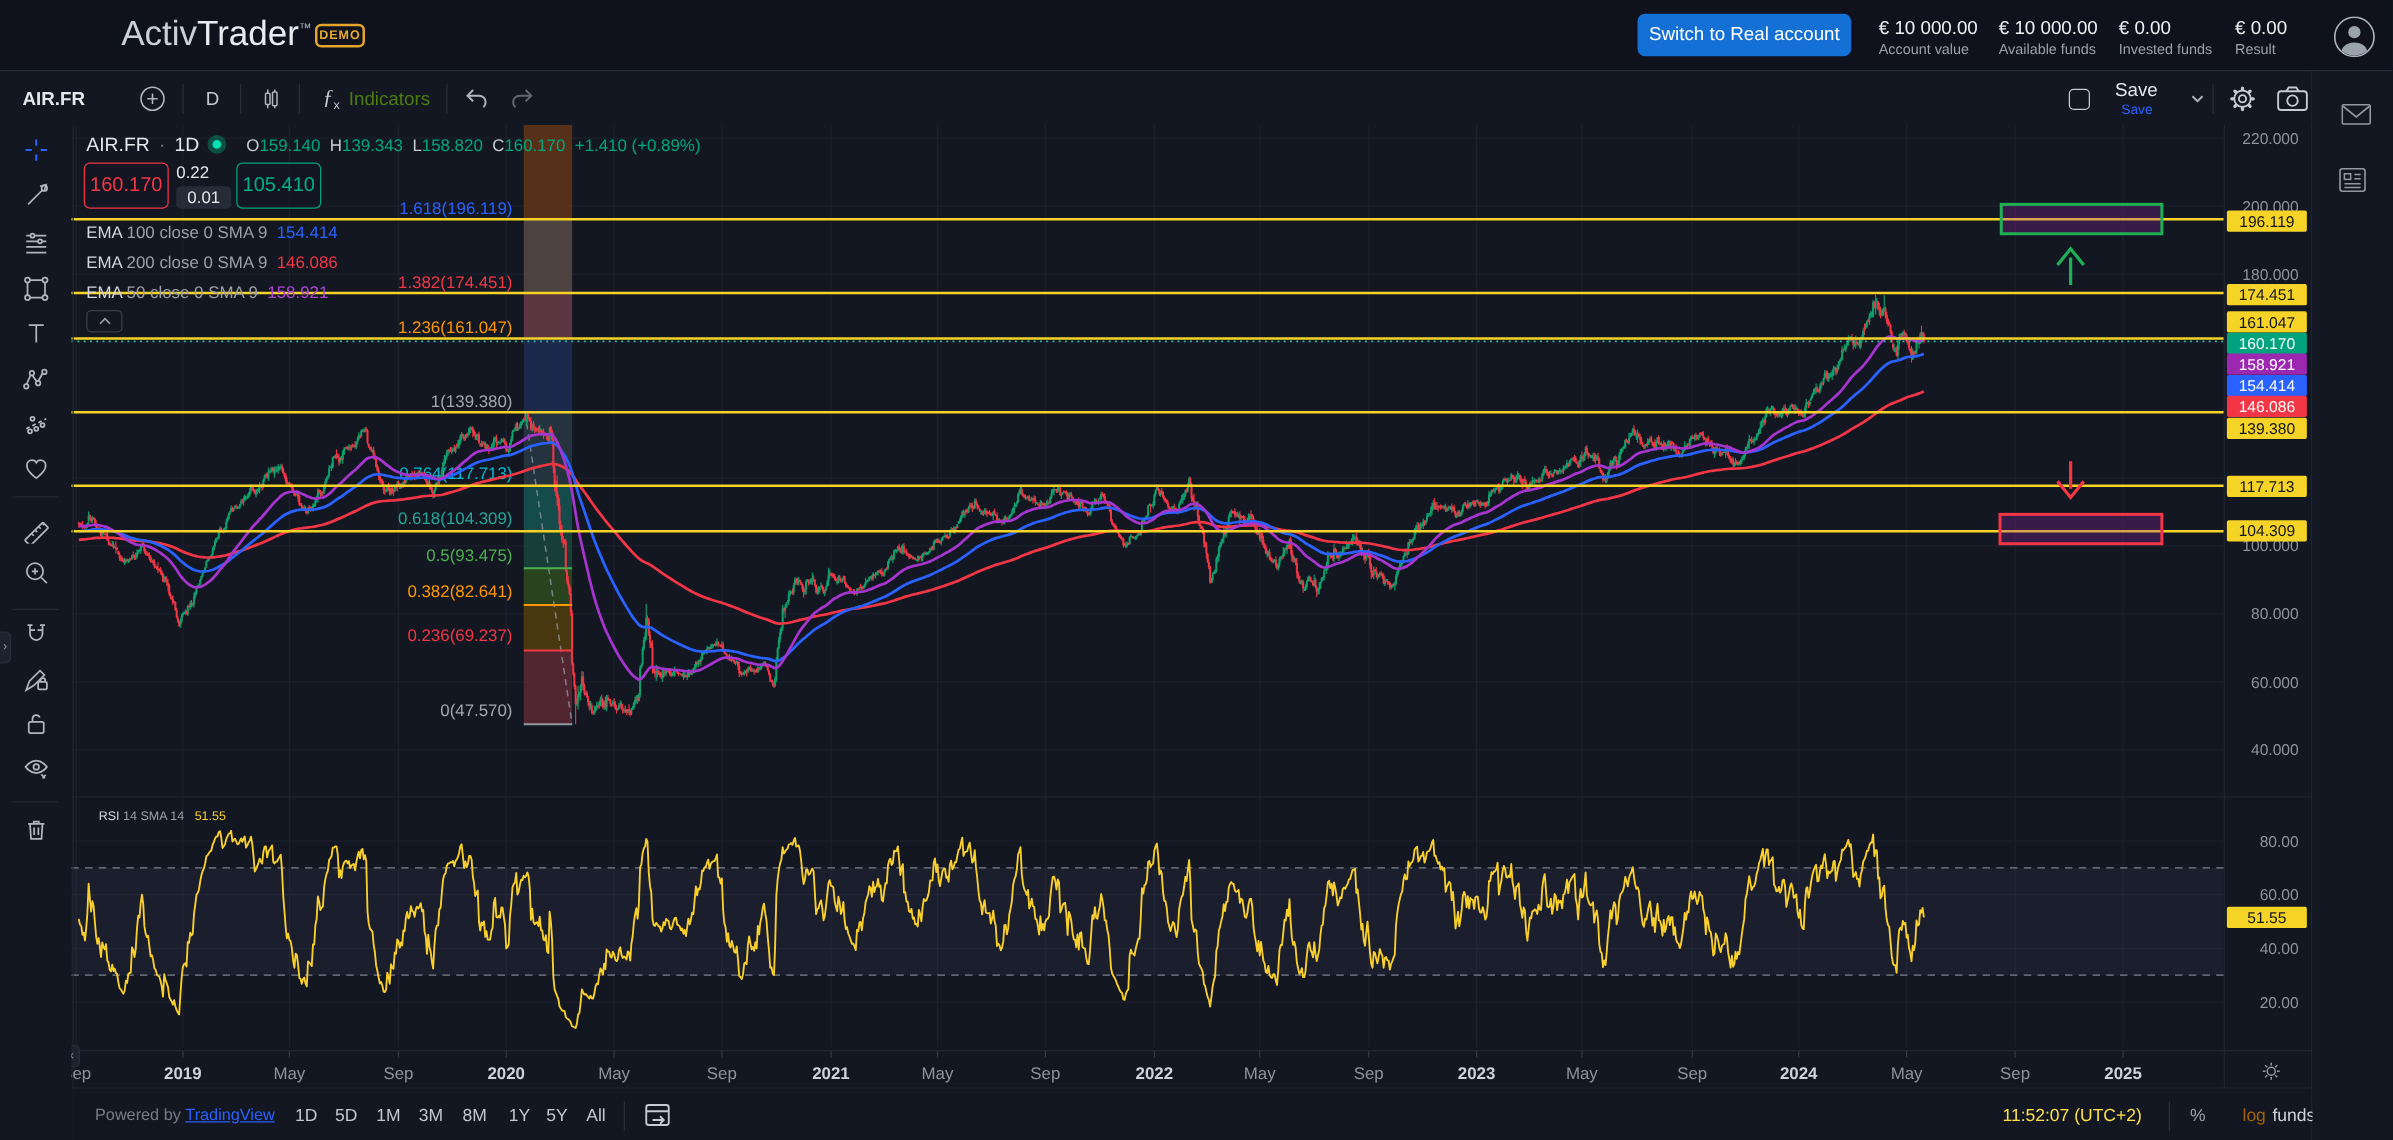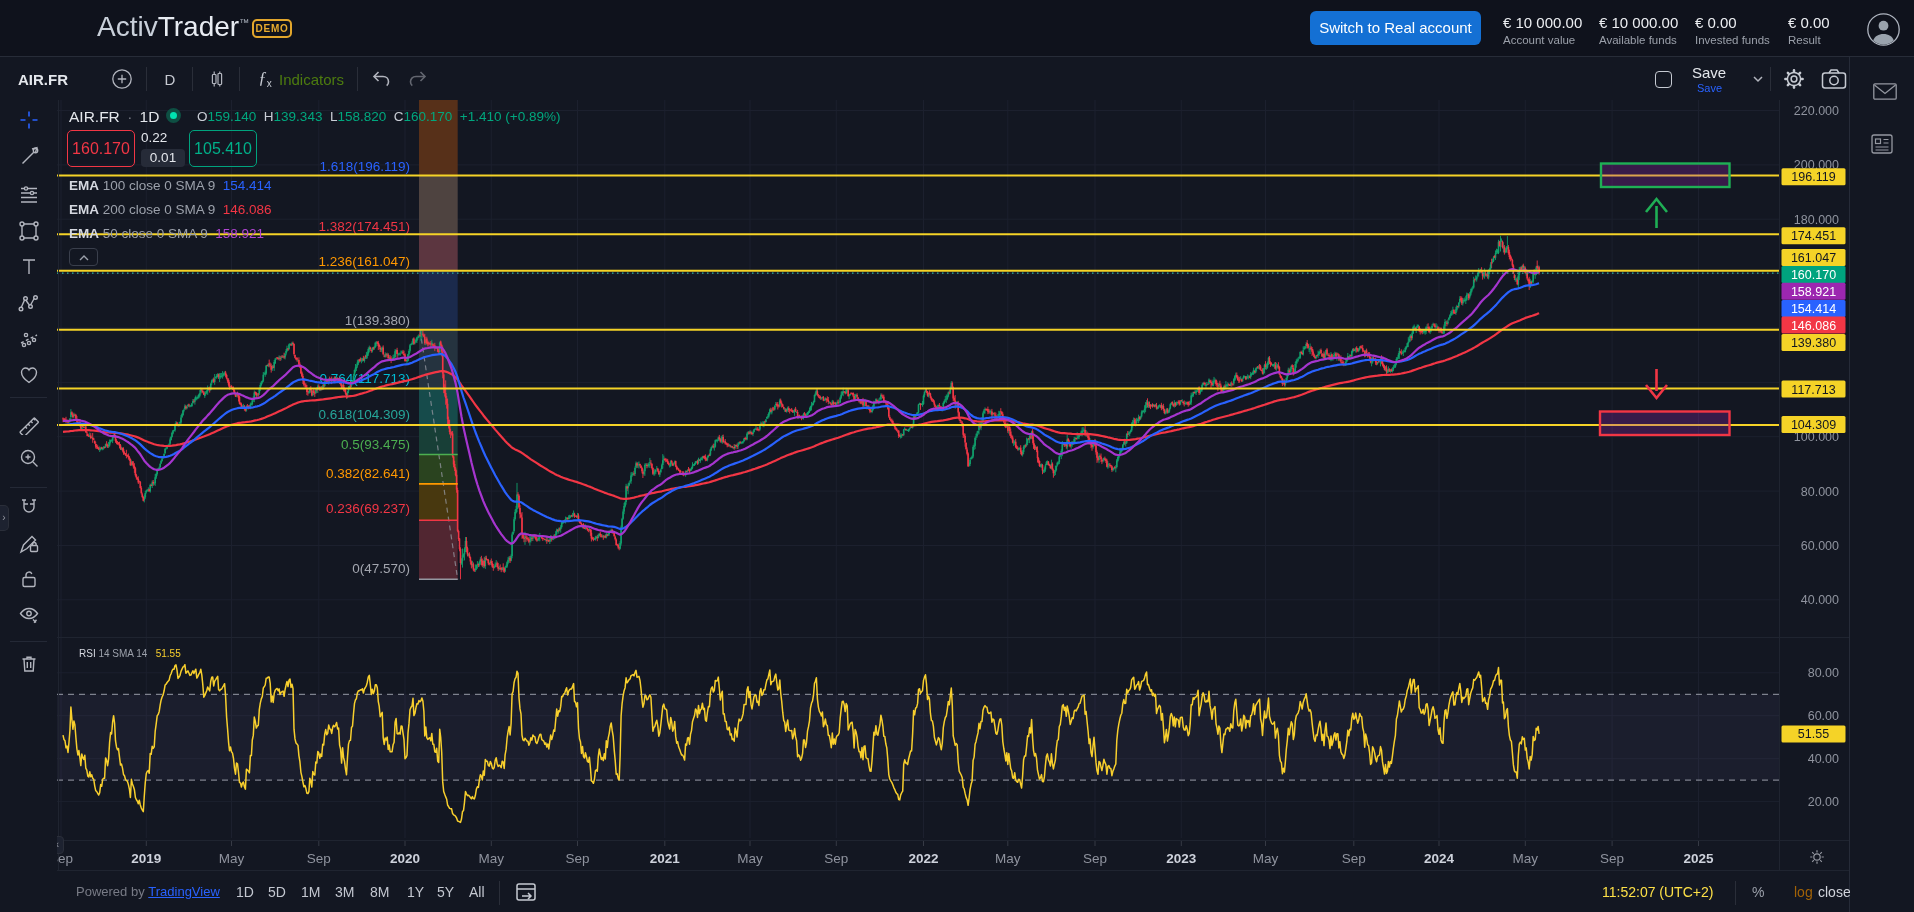--- a/index.html
+++ b/index.html
@@ -36,21 +36,21 @@
 #ohlcrow .sep{color:#787b86;padding:0 3px}
 #ohlcvals{left:197px;top:109px;font-size:13.5px;color:#c9cdd6}
 #ohlcvals b{font-weight:normal;color:#00a77e}
 #greendot{position:absolute;left:166px;top:108px;width:15px;height:15px;border-radius:50%;background:#00e2b0;border:4px solid #0e4f43}
 .embtn{position:absolute;width:68px;height:37px;border-radius:5px;border:1.5px solid;background:rgba(19,23,34,0.4);font-size:16px;display:flex;align-items:center;justify-content:center}
 #sellbtn{left:67px;top:130px;border-color:#f23645;color:#f23645}
 #buybtn{left:189px;top:130px;border-color:#00a37e;color:#00b089}
 #spr1{position:absolute;left:141px;top:130px;width:44px;font-size:13.5px;color:#e4e7ec}
 #spr2{position:absolute;left:141px;top:149px;width:44px;height:18px;background:#262b38;border-radius:4px;font-size:13.5px;color:#e4e7ec;text-align:center;line-height:18px}
 .emarow{font-size:13.5px;color:#9ba0aa}
-.emarow b{color:#d5d8e0;font-weight:bold}
+.emarow b{color:#d5d8e0;font-weight:normal}
 #collapse-btn{position:absolute;left:69px;top:248px;width:29px;height:18px;border:1px solid #3a3f4c;border-radius:4px;color:#9ba0aa;text-align:center}
 #rsirow{left:79px;top:648px;font-size:10px;color:#9ba0aa}
 #rsirow b{color:#d5d8e0;font-weight:normal}
 #rsirow .y{color:#f8cf2d}
 #bottombar{position:absolute;left:58px;top:871px;width:1791px;height:41px;background:#131722;z-index:15}
 .bbi{position:absolute;top:0;height:41px;display:flex;align-items:center;font-size:14px;color:#c3c7d0}
 #pwrd{left:18px;font-size:13px;color:#787b86}
 #pwrd a{color:#2962ff;text-decoration:underline}
 #btmtab{position:absolute;left:51px;top:836px;width:13px;height:18px;background:#1d2230;border:1px solid #2a2e39;border-radius:4px;color:#9598a1;font-size:10px;line-height:16px;text-align:center;z-index:16}
 </style></head>
@@ -390,15 +390,15 @@
   <div class="bbi" style="left:455px">
         <svg width="26" height="26" viewBox="0 0 26 26" fill="none">
           <rect x="4" y="5" width="18" height="16" rx="2" stroke="#c6cad2" stroke-width="1.5"></rect>
           <path d="M4 10h18M15 14l3 3-3 3M9 17h9" stroke="#c6cad2" stroke-width="1.5" fill="none"></path>
         </svg>
       </div>
   <div class="bbi" style="left:1544px;color:#fde047">11:52:07 (UTC+2)</div>
   <div class="tbdiv" style="left:1677px;top:10px;position:absolute"></div>
   <div class="bbi" style="left:1694px;color:#9ba0aa">%</div>
   <div class="bbi" style="left:1736px;color:#a16207">log</div>
-  <div class="bbi" style="left:1760px;color:#d1d4dc">close</div>
+  <div class="bbi" style="left:1760px;color:#d1d4dc">funds</div>
 </div>
 <div id="btmtab">‹</div>
 </div>
 </body></html>

